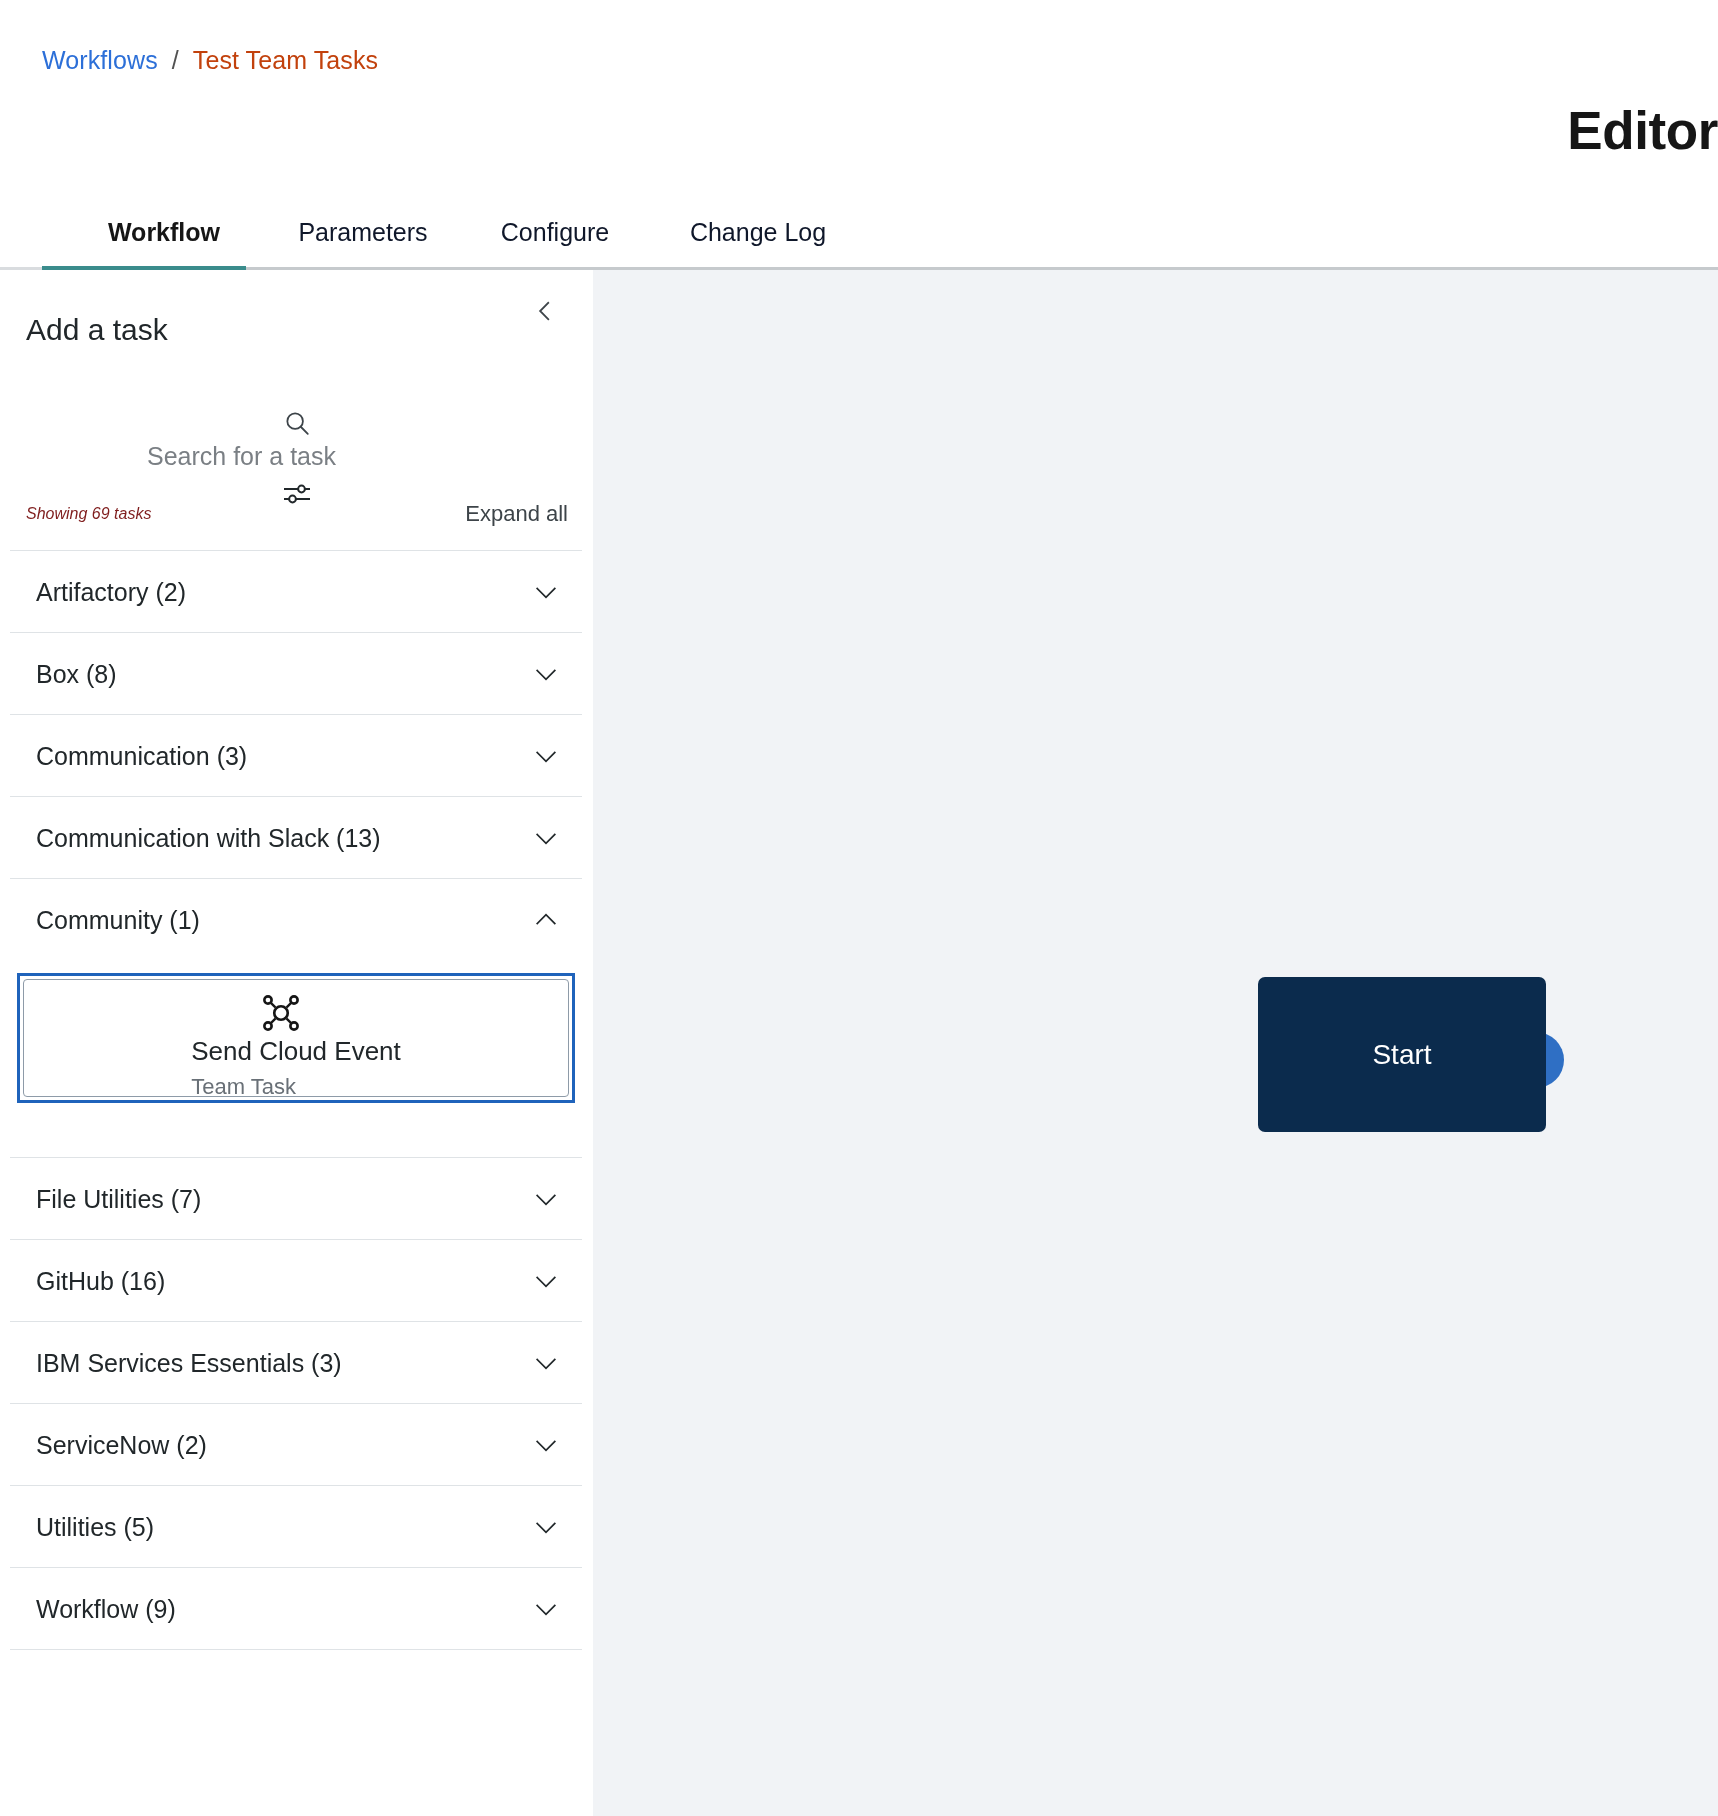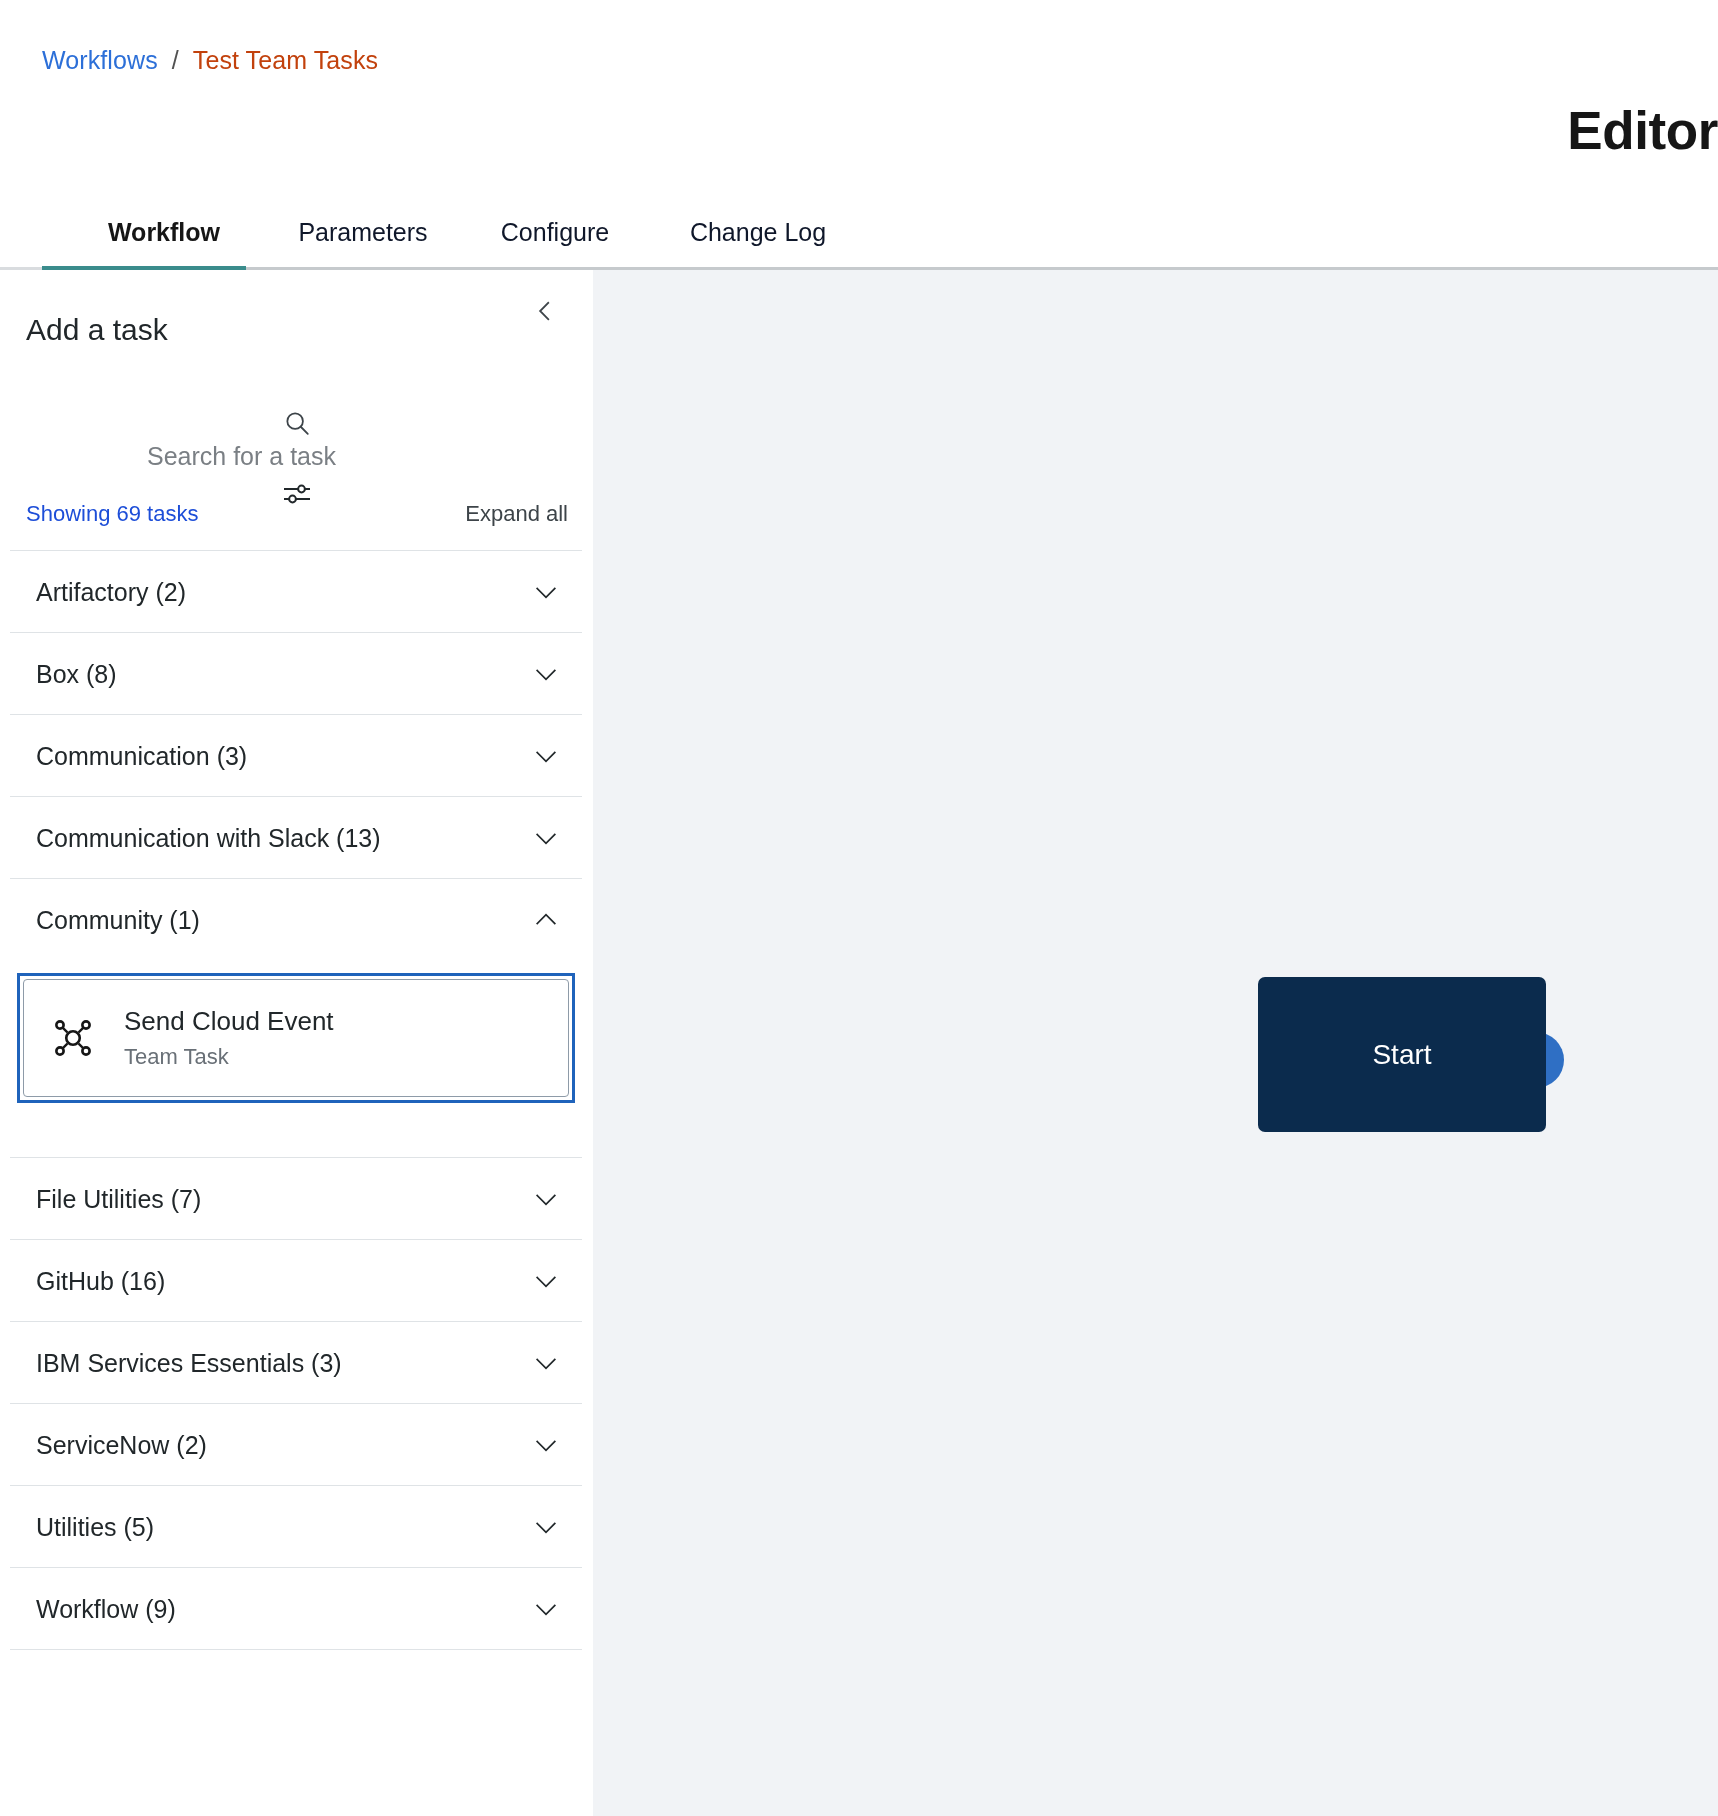--- a/index.html
+++ b/index.html
@@ -182,23 +182,24 @@
     flex: 0 0 44px;
   }
 
   .showing-row {
     display: flex;
     align-items: center;
     justify-content: space-between;
     padding: 14px 24px 22px 26px;
   }
   .showing-count {
-    font-size: 22px;
+    font-size: 16px;
     line-height: 28px;
-    color: #1d4ed8;
+    color: #7f1d1d;
+    font-style: italic;
   }
   .expand-all {
     font-size: 22px;
     line-height: 28px;
     color: #3d4449;
     cursor: pointer;
   }
 
   
   .cat-list {
@@ -245,20 +246,21 @@
   }
   .task-card {
     border: 1px solid #8e9ba8;
     border-radius: 4px;
     height: 118px;
     display: flex;
     align-items: center;
     padding: 12px 28px;
     background: #ffffff;
     cursor: pointer;
+    flex-direction: column;
   }
   .task-icon {
     width: 42px;
     height: 42px;
     flex: 0 0 42px;
     display: flex;
     align-items: center;
     justify-content: center;
     margin-right: 30px;
   }

